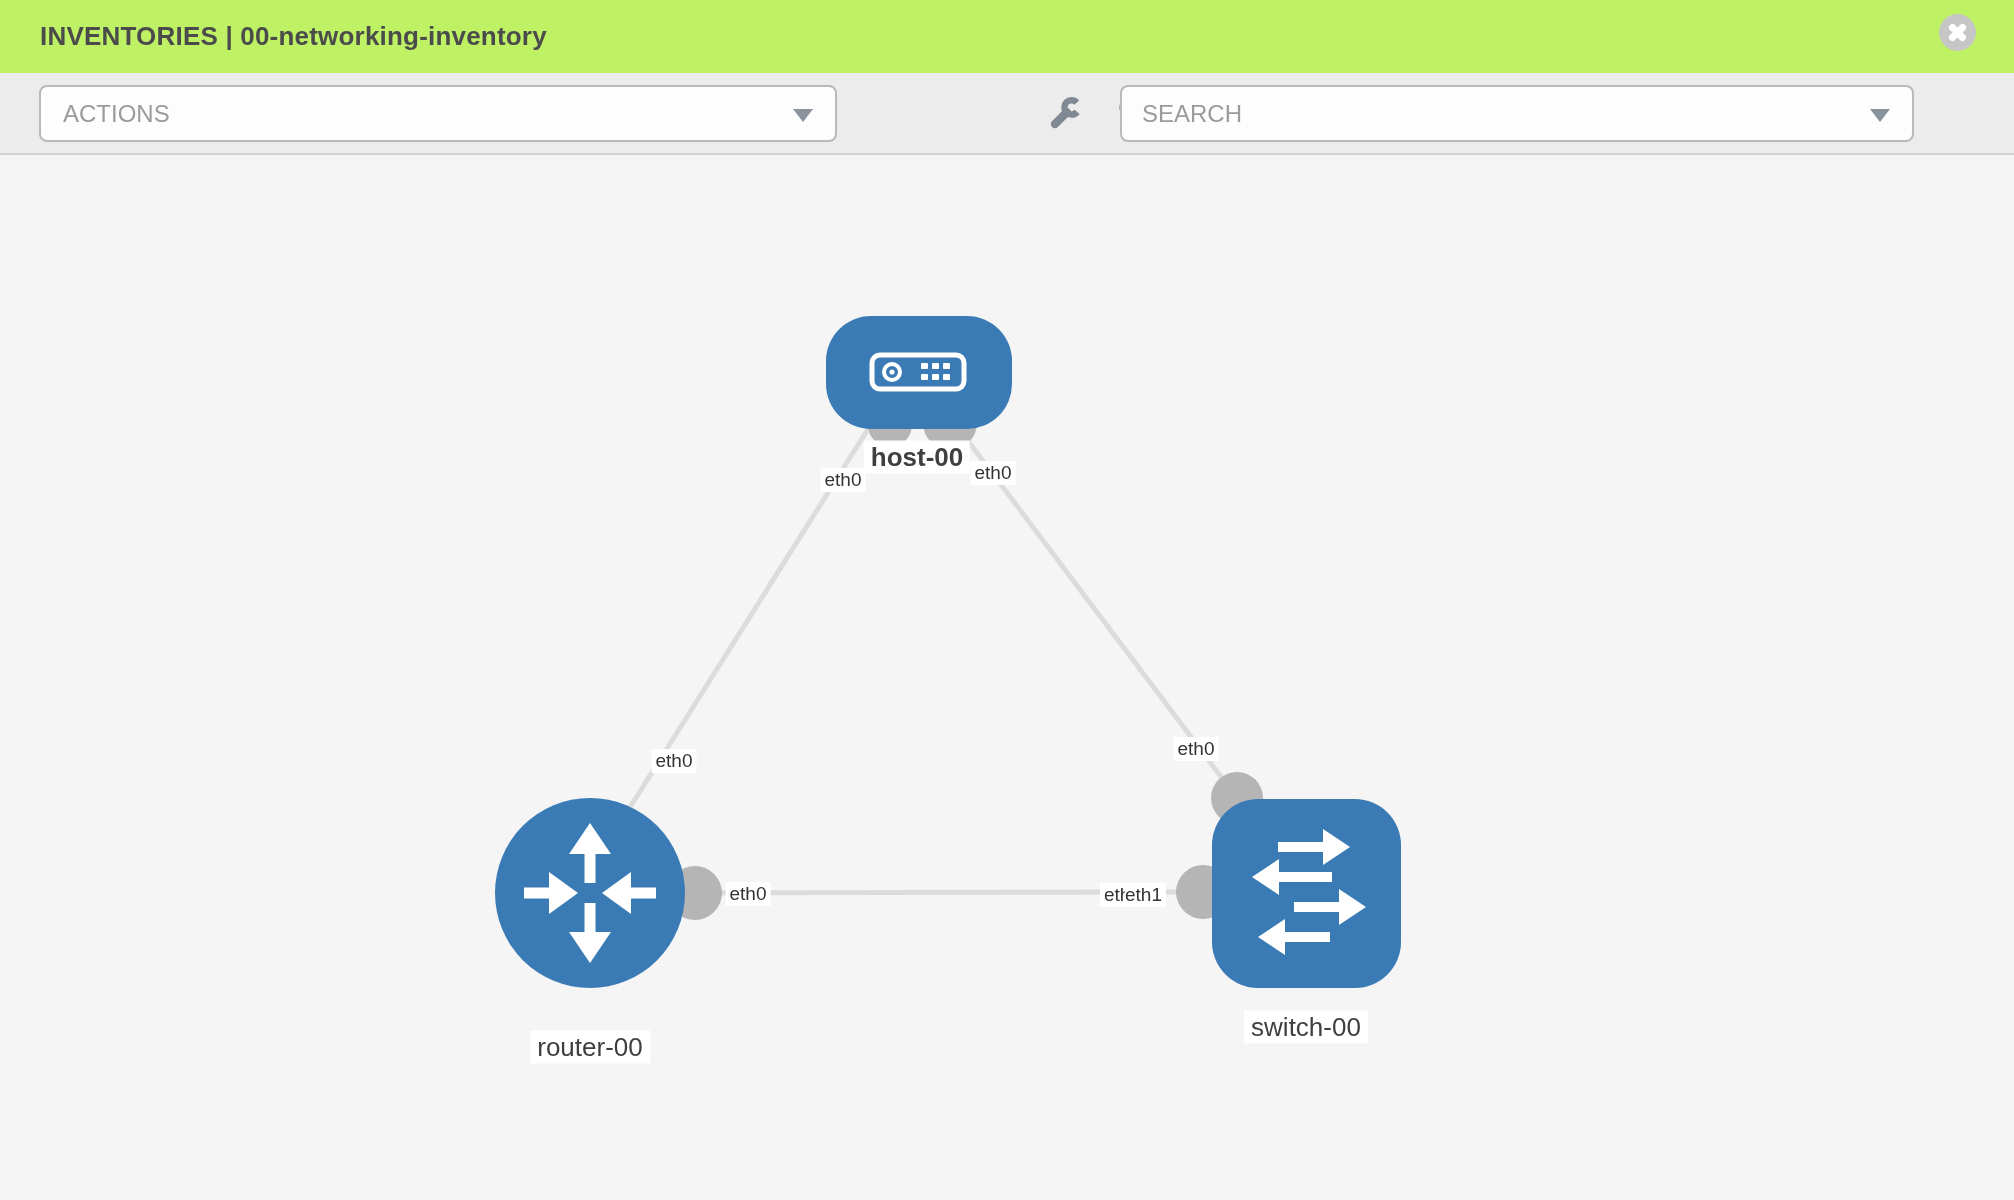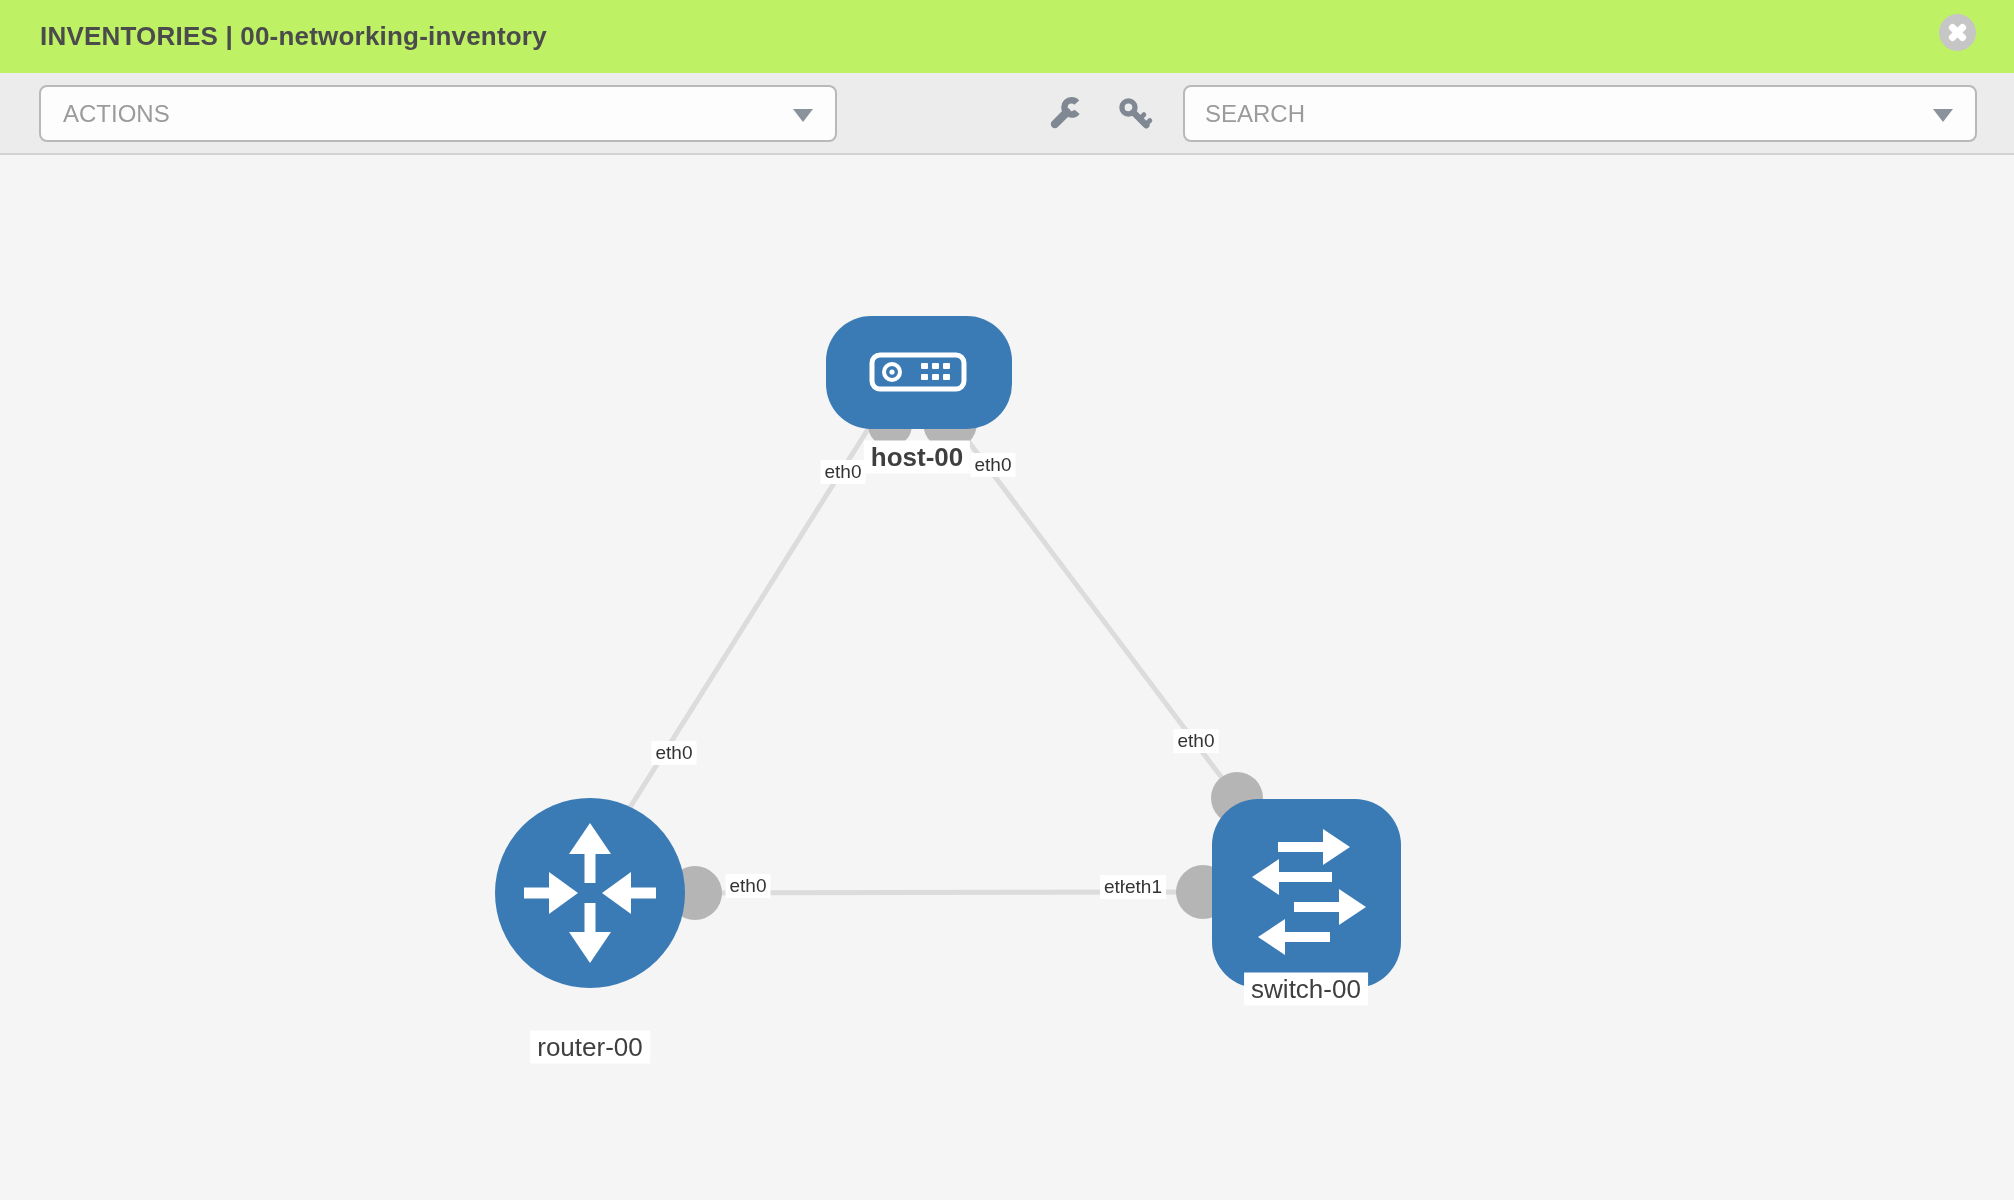--- a/index.html
+++ b/index.html
@@ -30,40 +30,40 @@
   .toolbar{
     position:absolute;left:0;top:73px;width:2014px;height:82px;
     background:#ececec;border-bottom:2px solid #d2d2d2;box-sizing:border-box;
   }
   .select{
     position:absolute;top:12px;height:57px;background:#fdfdfd;
     border:2px solid #b9b9b9;border-radius:8px;box-sizing:border-box;
     font-size:24px;color:#9b9b9b;line-height:53px;padding-left:22px;cursor:pointer;
   }
   .select.actions{left:39px;width:798px;}
-  .select.search{left:1183px;width:794px;padding-left:20px;}
+  .select.search{left:1120px;width:794px;padding-left:20px;}
   .caret{
     position:absolute;right:22px;top:22px;width:0;height:0;
     border-left:10px solid transparent;border-right:10px solid transparent;
     border-top:13px solid #8a929c;
   }
   .tool-icon{position:absolute;top:22px;width:38px;height:38px;cursor:pointer;}
   .tool-icon.wrench{left:1046px;}
   .tool-icon.key{left:1116px;}
   
   .canvas{
     position:absolute;left:0;top:155px;width:2014px;height:1045px;background:#f5f5f5;
   }
   .topo-svg{position:absolute;left:0;top:0;}
   .chip{
     position:absolute;transform:translate(-50%,-50%);
     background:#ffffff;color:#3f3f3f;white-space:nowrap;
   }
   .node-chip{font-size:26px;padding:1px 7px;}
-  .eth-chip{font-size:19px;padding:1px 4px;color:#333333;}
+  .eth-chip{font-size:19px;padding:1px 4px;color:#333333;margin-top:8px;}
   .eth-chip.leftalign{transform:translate(0,-50%);}
   .clip{display:inline-block;width:21px;overflow:hidden;white-space:nowrap;vertical-align:bottom;}
   
   .zoom-panel{
     position:absolute;right:0;bottom:0;width:392px;height:117px;background:#ffffff;
     border-left:2px solid #c9c9c9;border-top:2px solid #c9c9c9;box-sizing:border-box;
   }
   .zoom-value{position:absolute;left:0;top:8px;width:100%;text-align:center;
     font-size:22px;color:#161616;}
   .zoom-minus{position:absolute;left:26px;top:53px;width:36px;height:10px;border-radius:5px;
@@ -171,21 +171,21 @@
         <line x1="1294" y1="752" x2="1342" y2="752"></line>
         <polygon points="1339,734 1339,770 1366,752" stroke-width="0"></polygon>
         <line x1="1330" y1="782" x2="1282" y2="782"></line>
         <polygon points="1285,764 1285,800 1258,782" stroke-width="0"></polygon>
       </g>
     </g>
   </svg>
 
   <div class="chip node-chip" style="left:917px;top:302px;font-weight:bold;">host-00</div>
   <div class="chip node-chip" style="left:590px;top:892px;">router-00</div>
-  <div class="chip node-chip" style="left:1306px;top:834px;">switch-00</div>
+  <div class="chip node-chip" style="left:1306px;top:872px;">switch-00</div>
 
   <div class="chip eth-chip" style="left:843px;top:317px;">eth0</div>
   <div class="chip eth-chip" style="left:674px;top:598px;">eth0</div>
   <div class="chip eth-chip" style="left:993px;top:310px;">eth0</div>
   <div class="chip eth-chip" style="left:1196px;top:586px;">eth0</div>
   <div class="chip eth-chip" style="left:748px;top:731px;">eth0</div>
   <div class="chip eth-chip leftalign" style="left:1100px;top:732px;"><span class="clip">eth0</span><span>eth1</span></div>
 
 
 </div>

